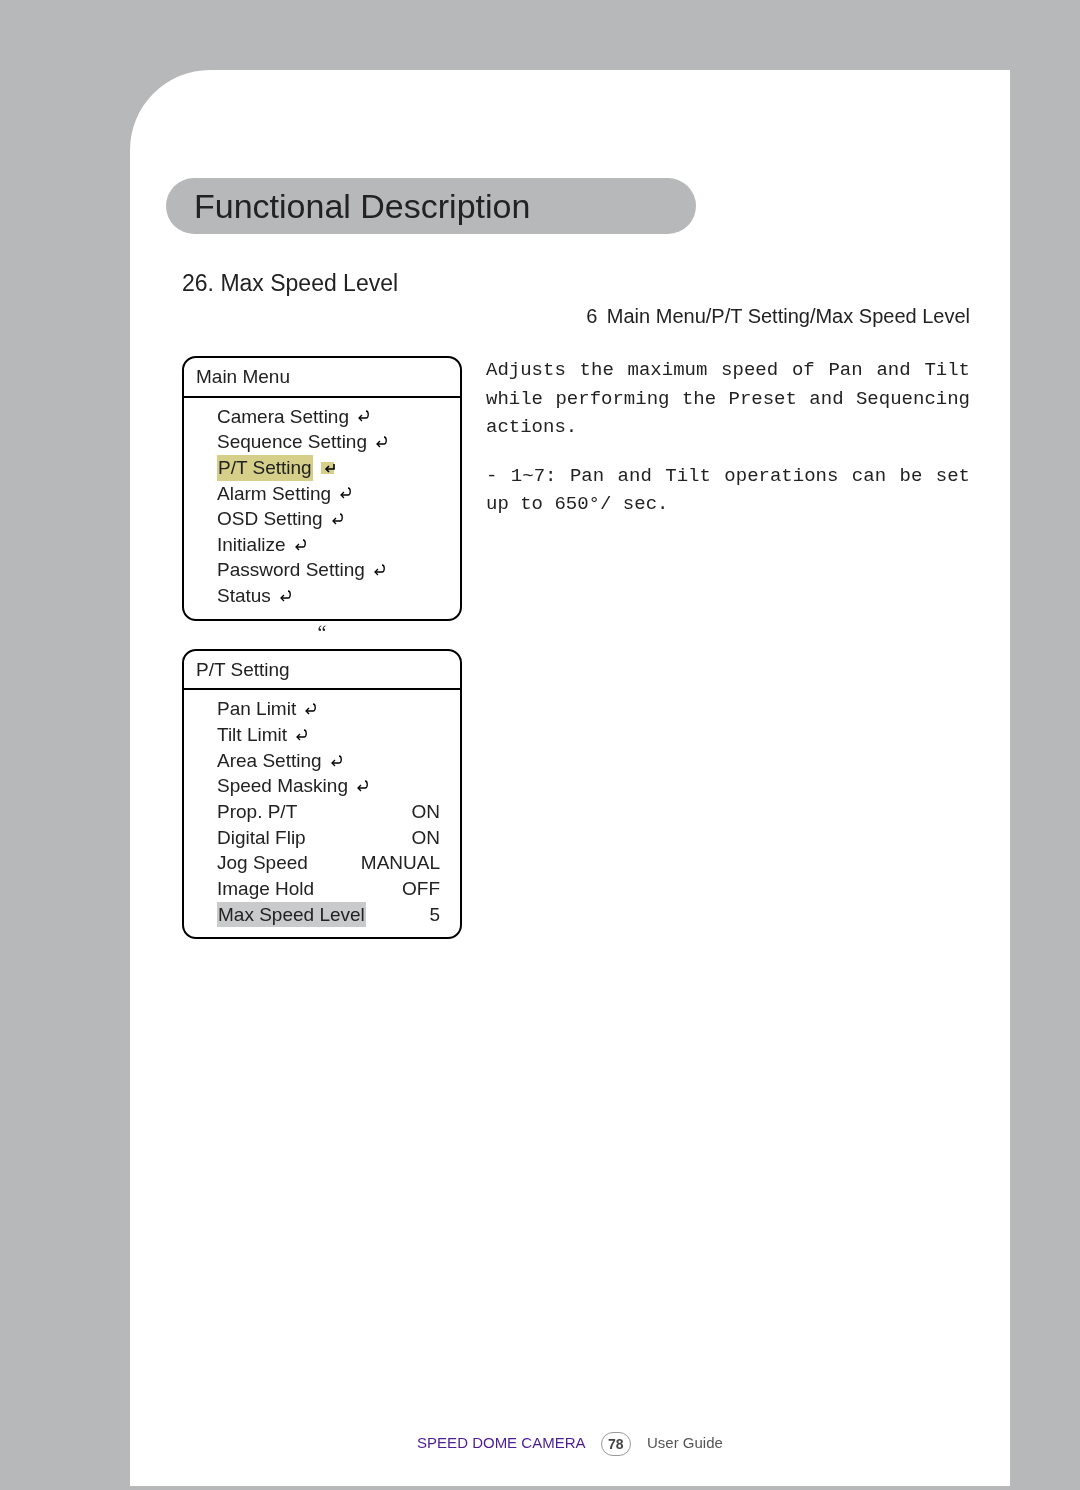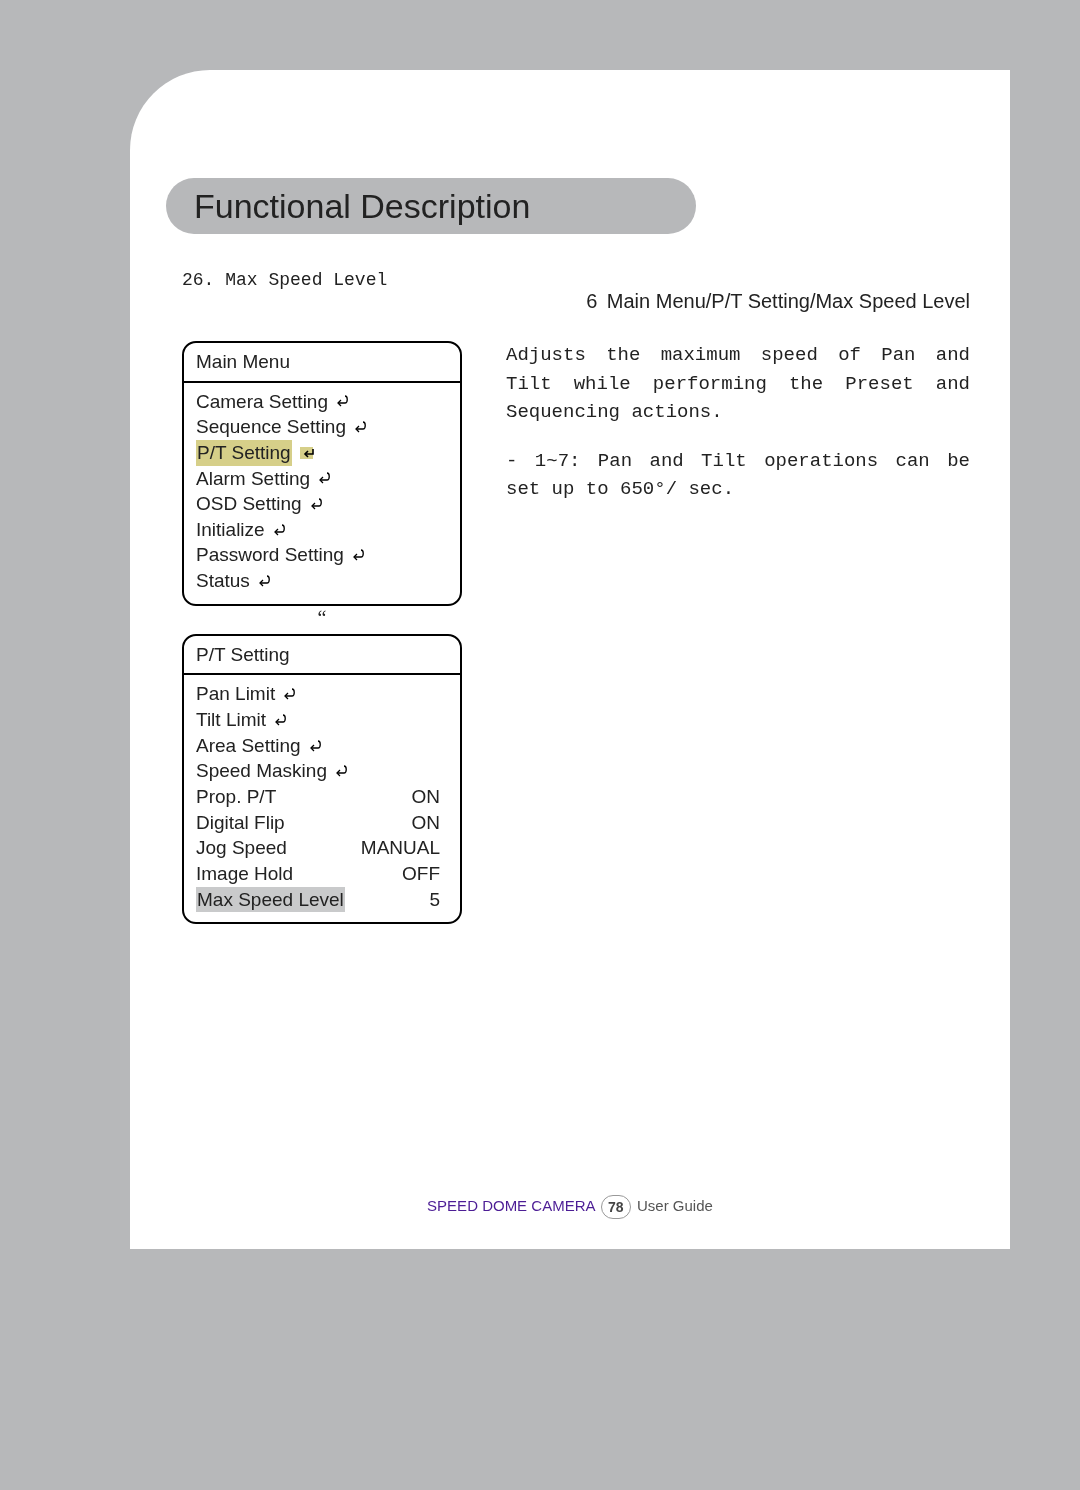--- a/index.html
+++ b/index.html
@@ -10,21 +10,21 @@
     background: #b7b8ba;
     font-family: Arial, Helvetica, sans-serif;
     color: #222;
     position: relative;
   }
   .page {
     position: absolute;
     left: 130px;
     top: 70px;
     width: 880px;
-    height: 1179px;
+    height: 1416px;
     background: #fff;
     border-top-left-radius: 80px;
     overflow: hidden;
   }
   .header-pill {
     position: absolute;
     left: 36px;
     top: 108px;
     width: 530px;
     height: 56px;
@@ -37,54 +37,55 @@
     color: #222;
     font-weight: 400;
   }
   .content {
     position: absolute;
     left: 52px;
     top: 200px;
     right: 40px;
   }
   .section-title {
-    font-size: 18px;
-    font-family: Liberation Mono, monospace;
+    font-size: 23px;
+    margin-bottom: 8px;
   }
   .breadcrumb-row {
     font-size: 20px;
     margin-bottom: 28px;
     margin-left: 22px;
     text-align: right;
   }
   .breadcrumb-num {
     display: inline-block;
     margin-right: 4px;
   }
   .two-col {
     display: flex;
     align-items: flex-start;
-    gap: 44px;
+    gap: 24px;
   }
   .left-col { width: 280px; flex: none; }
   .right-col { flex: 1; font-size: 19px; line-height: 1.5; }
   .desc-para { margin: 0 0 20px 0; text-align: justify; font-family: Liberation Mono, monospace; }
   .menu-box {
     border: 2px solid #000;
     border-radius: 14px;
     overflow: hidden;
     font-size: 19px;
     line-height: 1.35;
   }
   .menu-title {
     border-bottom: 2px solid #000;
     padding: 6px 12px;
   }
   .menu-body {
     padding: 6px 12px 10px 12px;
+    margin-left: 21px;
   }
   .menu-row {
     display: flex;
     align-items: center;
     padding: 0;
     white-space: nowrap;
   }
   .menu-row .label { }
   .menu-row .val { margin-left: auto; padding-right: 8px; }
   .cursor {
@@ -123,21 +124,21 @@
   .footer-strong { color: #4c1d95; font-weight: 400; }
   .page-badge {
     display: inline-flex;
     width: 30px; height: 24px;
     border: 1px solid #999;
     border-radius: 12px;
     align-items: center;
     justify-content: center;
     font-weight: bold;
     color: #444;
-    margin: 0 2px;
+    margin: 0 12px;
     vertical-align: middle;
     font-size: 14px;
   }
 </style>
 </head>
 <body>
 
 <div class="page">
 
   <div class="header-pill">

